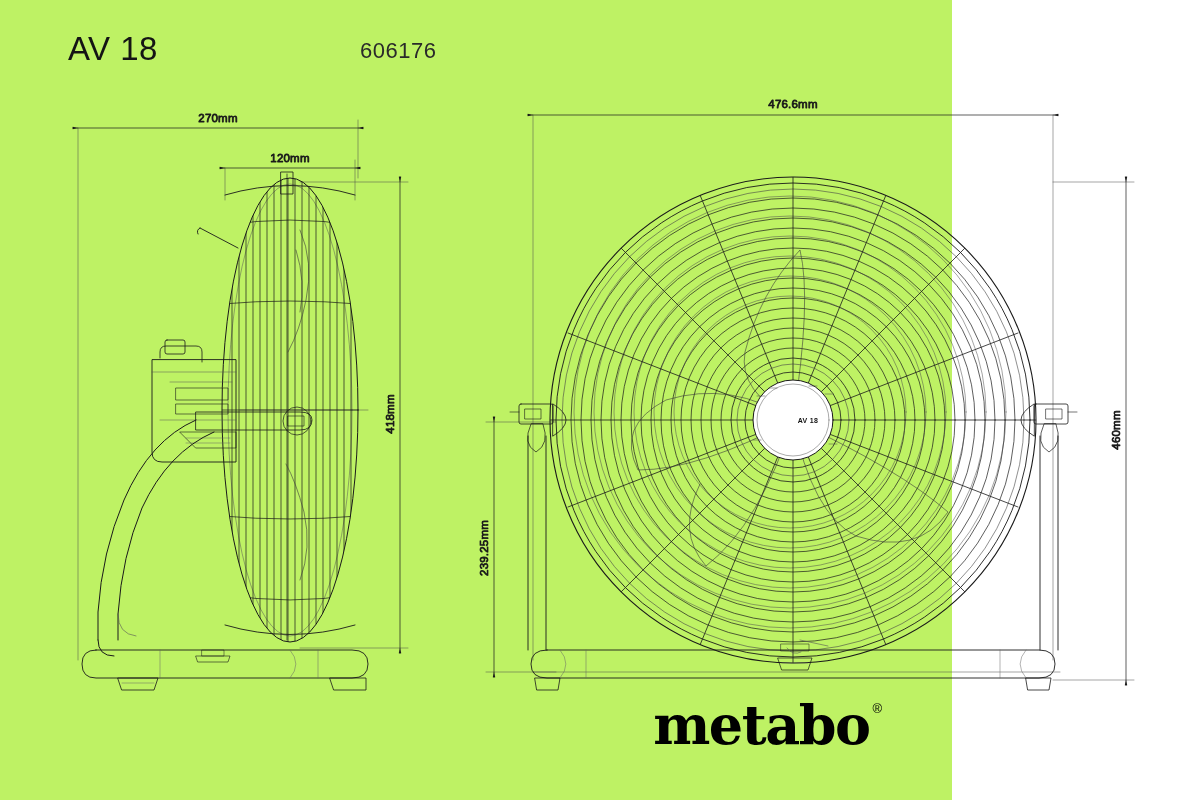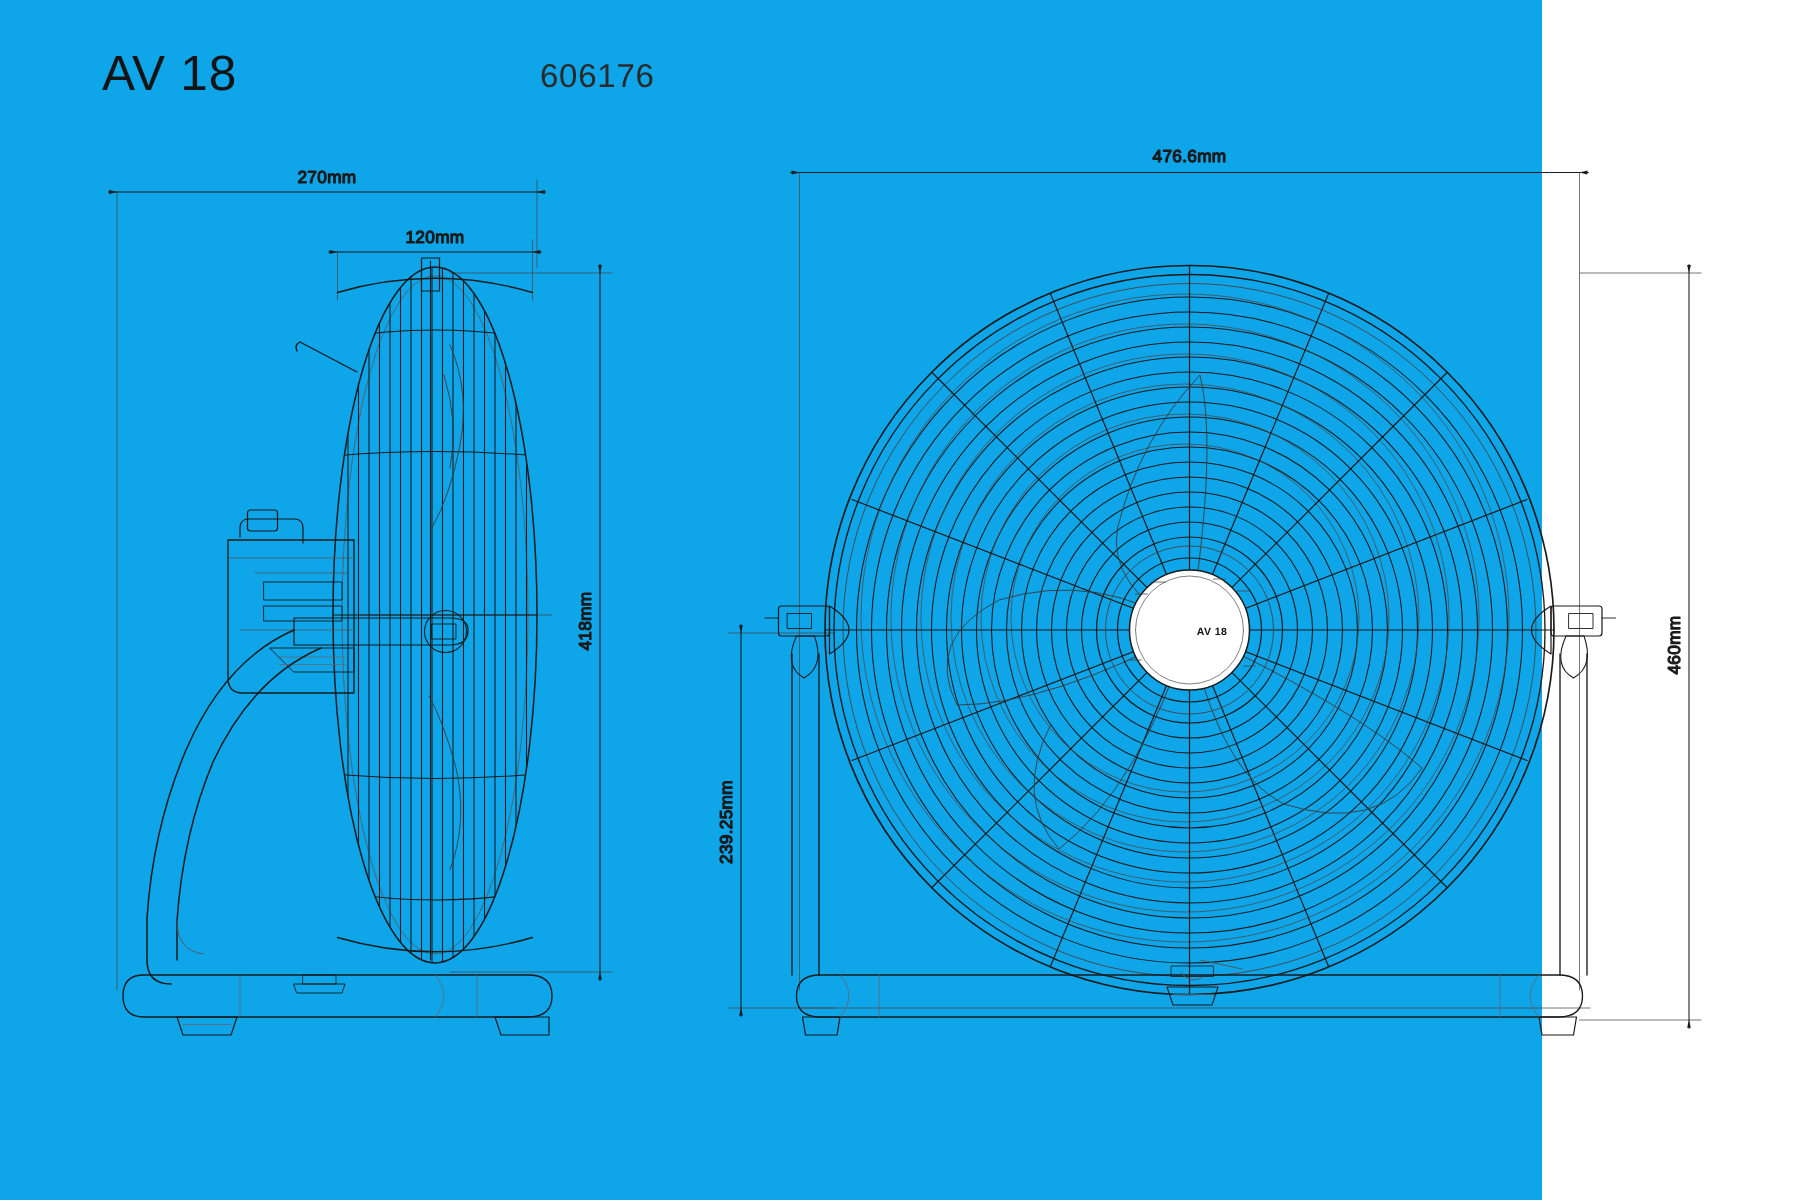--- a/index.html
+++ b/index.html
@@ -2,21 +2,21 @@
 <html><head>
 <meta charset="utf-8">
 <title>AV 18 Technical Drawing</title>
 <style>
   html,body{margin:0;padding:0;background:#ffffff;}
   body{
     width:1200px;height:800px;
     font-family:"Liberation Sans","DejaVu Sans",sans-serif;
     color:#1a1a1a;overflow:hidden;position:relative;
   }
-  #sheet{position:relative;width:1028px;height:800px;background:#0ea5e9;}
+  #sheet{position:relative;width:952px;height:800px;background:#bef264;}
 
   
   #header{position:absolute;left:0;top:0;width:1200px;height:90px;}
   #model-title{
     position:absolute;left:68px;top:30px;
     font-size:33px;font-weight:400;letter-spacing:.5px;color:#141414;
     white-space:nowrap;
   }
   #article-number{
     position:absolute;left:360px;top:38px;
@@ -325,14 +325,18 @@
           <path d="M535,678 L560,678 L558,690 L537,690 Z" stroke-width="0.8"></path>
           <path d="M1026,678 L1051,678 L1049,690 L1028,690 Z" stroke-width="0.8"></path>
 
           <path d="M787,648 q6,8 14,4" stroke-width="0.6" stroke="#555"></path>
           <path d="M800,640 L828,646" stroke-width="0.6" stroke="#555"></path>
         </g>
       </g>
     </g>
   </svg>
 
+  <div id="brand-logo">
+    <span id="brand-wordmark">metabo</span>
+    <span id="brand-reg">®</span>
+  </div>
 
 </div>
 
 </body></html>

